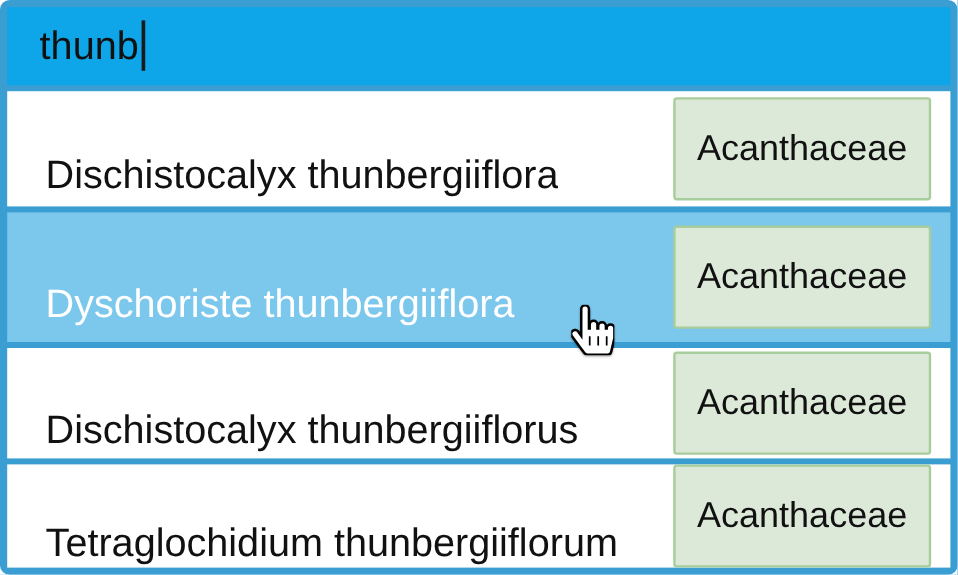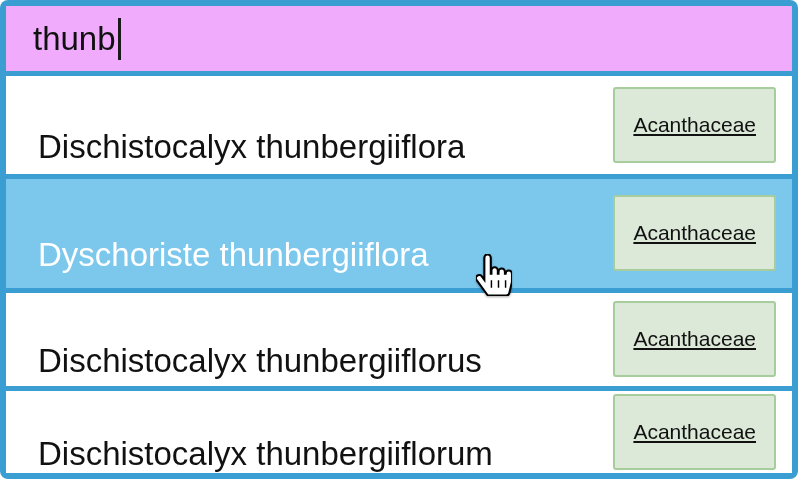--- a/index.html
+++ b/index.html
@@ -22,21 +22,21 @@
     height: 479px;
     background: var(--frame);
     border-radius: 8px;
     padding: 6px;
     display: flex;
     flex-direction: column;
     gap: 5px;
   }
   .search-box {
     height: 67px;
-    background: #f0abfc;
+    background: #0ea5e9;
     display: flex;
     align-items: center;
     padding: 0 20px 0 27px;
     font-size: 33px;
     color: var(--text);
     cursor: text;
   }
   .caret {
     width: 3px;
     height: 42px;
@@ -64,25 +64,24 @@
   .species-name {
     white-space: nowrap;
     overflow: hidden;
     margin-top: 44px;
   }
   .family-badge {
     background: var(--badge_bg);
     border: 2px solid var(--badge_border);
     border-radius: 3px;
     padding: 24px 18px;
-    font-size: 21px;
+    font-size: 30px;
     color: var(--text);
     white-space: nowrap;
     flex: 0 0 auto;
-    text-decoration: underline;
   }
   .hand-cursor {
     position: absolute;
     left: 476px;
     top: 254px;
     width: 36px;
     height: 42px;
     pointer-events: none;
     z-index: 10;
     filter: drop-shadow(0 1px 1px rgba(0,0,0,0.35));
@@ -107,21 +106,21 @@
     <span class="species-name">Dyschoriste thunbergiiflora</span>
     <span class="family-badge">Acanthaceae</span>
   </div>
 
   <div class="row row-3">
     <span class="species-name">Dischistocalyx thunbergiiflorus</span>
     <span class="family-badge">Acanthaceae</span>
   </div>
 
   <div class="row row-4">
-    <span class="species-name">Dischistocalyx thunbergiiflorum</span>
+    <span class="species-name">Tetraglochidium thunbergiiflorum</span>
     <span class="family-badge">Acanthaceae</span>
   </div>
 
   <svg class="hand-cursor" viewBox="0 0 448 512" aria-hidden="true">
     <path d="M448 240v96c0 3.084-.356 6.159-1.063 9.162l-32 136C410.686 499.23 394.562 512 376 512H168a40.004 40.004 0 0 1-32.35-16.473l-127.997-176c-12.993-17.866-9.043-42.883 8.822-55.876 17.867-12.994 42.884-9.043 55.877 8.823L104 315.992V40c0-22.091 17.909-40 40-40s40 17.909 40 40v200h8v-40c0-22.091 17.909-40 40-40s40 17.909 40 40v40h8v-24c0-22.091 17.909-40 40-40s40 17.909 40 40v24h8c0-22.091 17.909-40 40-40s40 17.909 40 40z" fill="#ffffff" stroke="#000000" stroke-width="26"></path>
     <path d="M192 320v96 M280 320v96 M368 320v96" stroke="#000000" stroke-width="18" fill="none"></path>
   </svg>
 
 </div>
 

